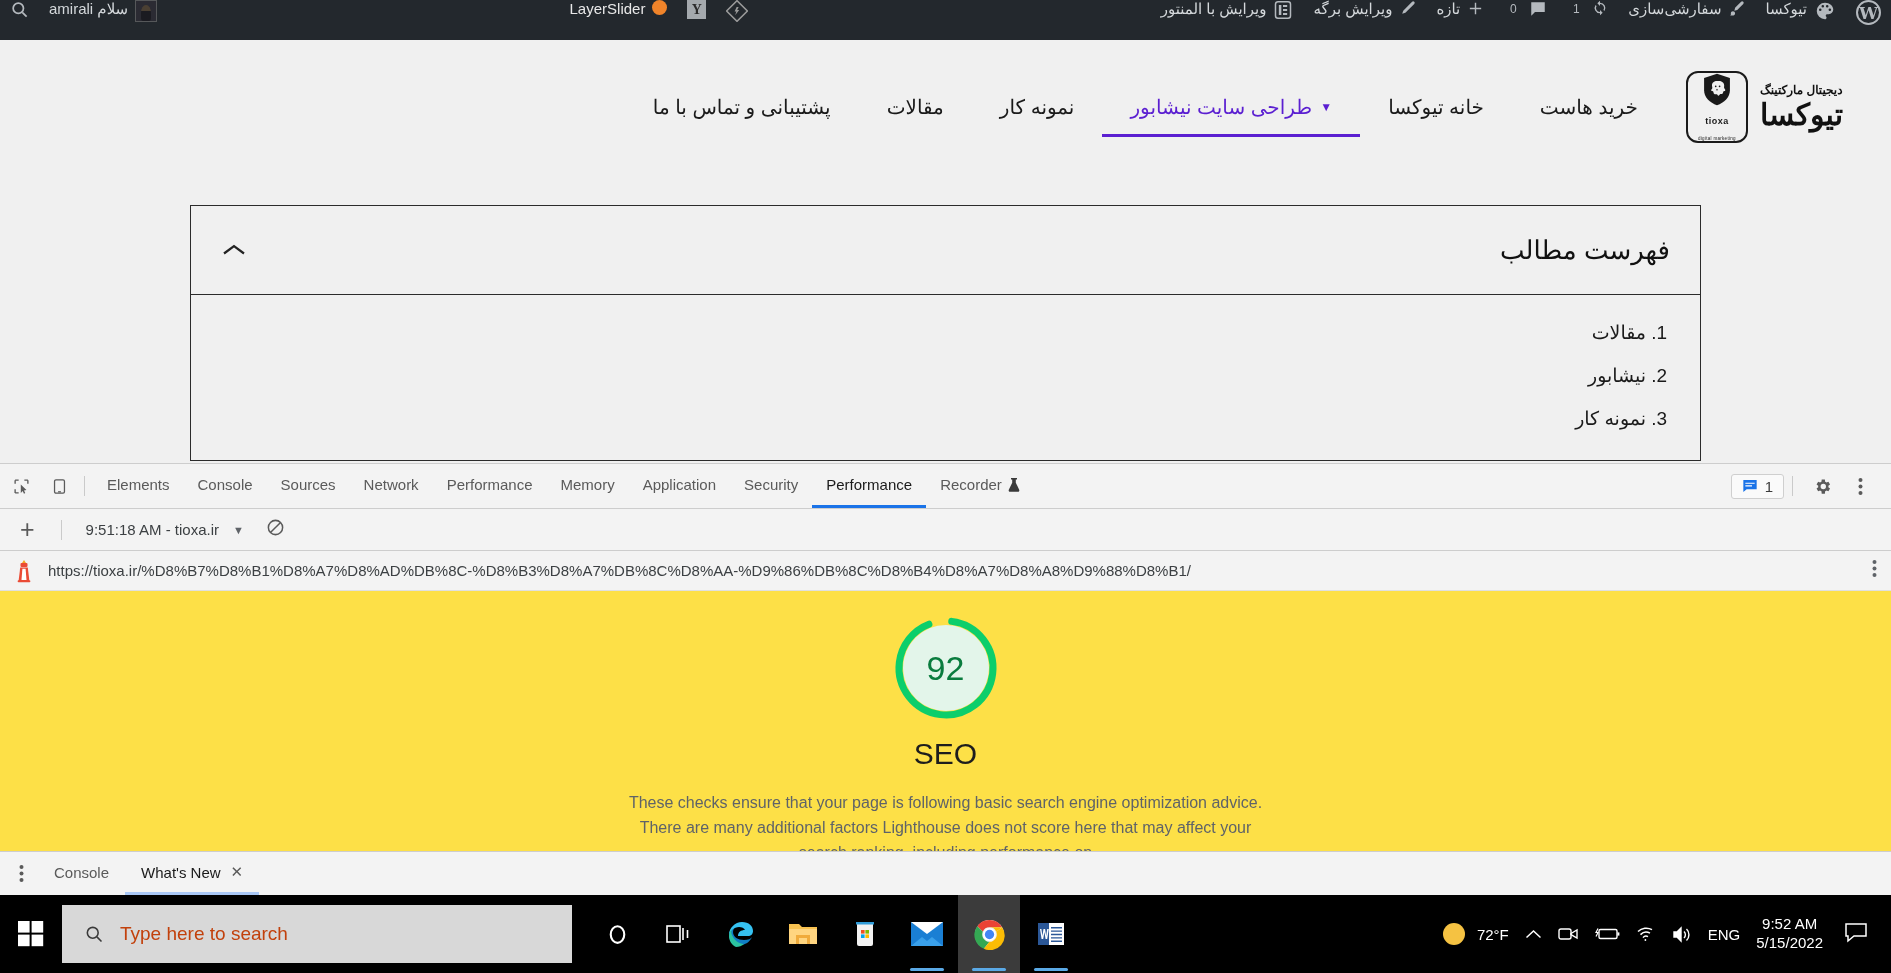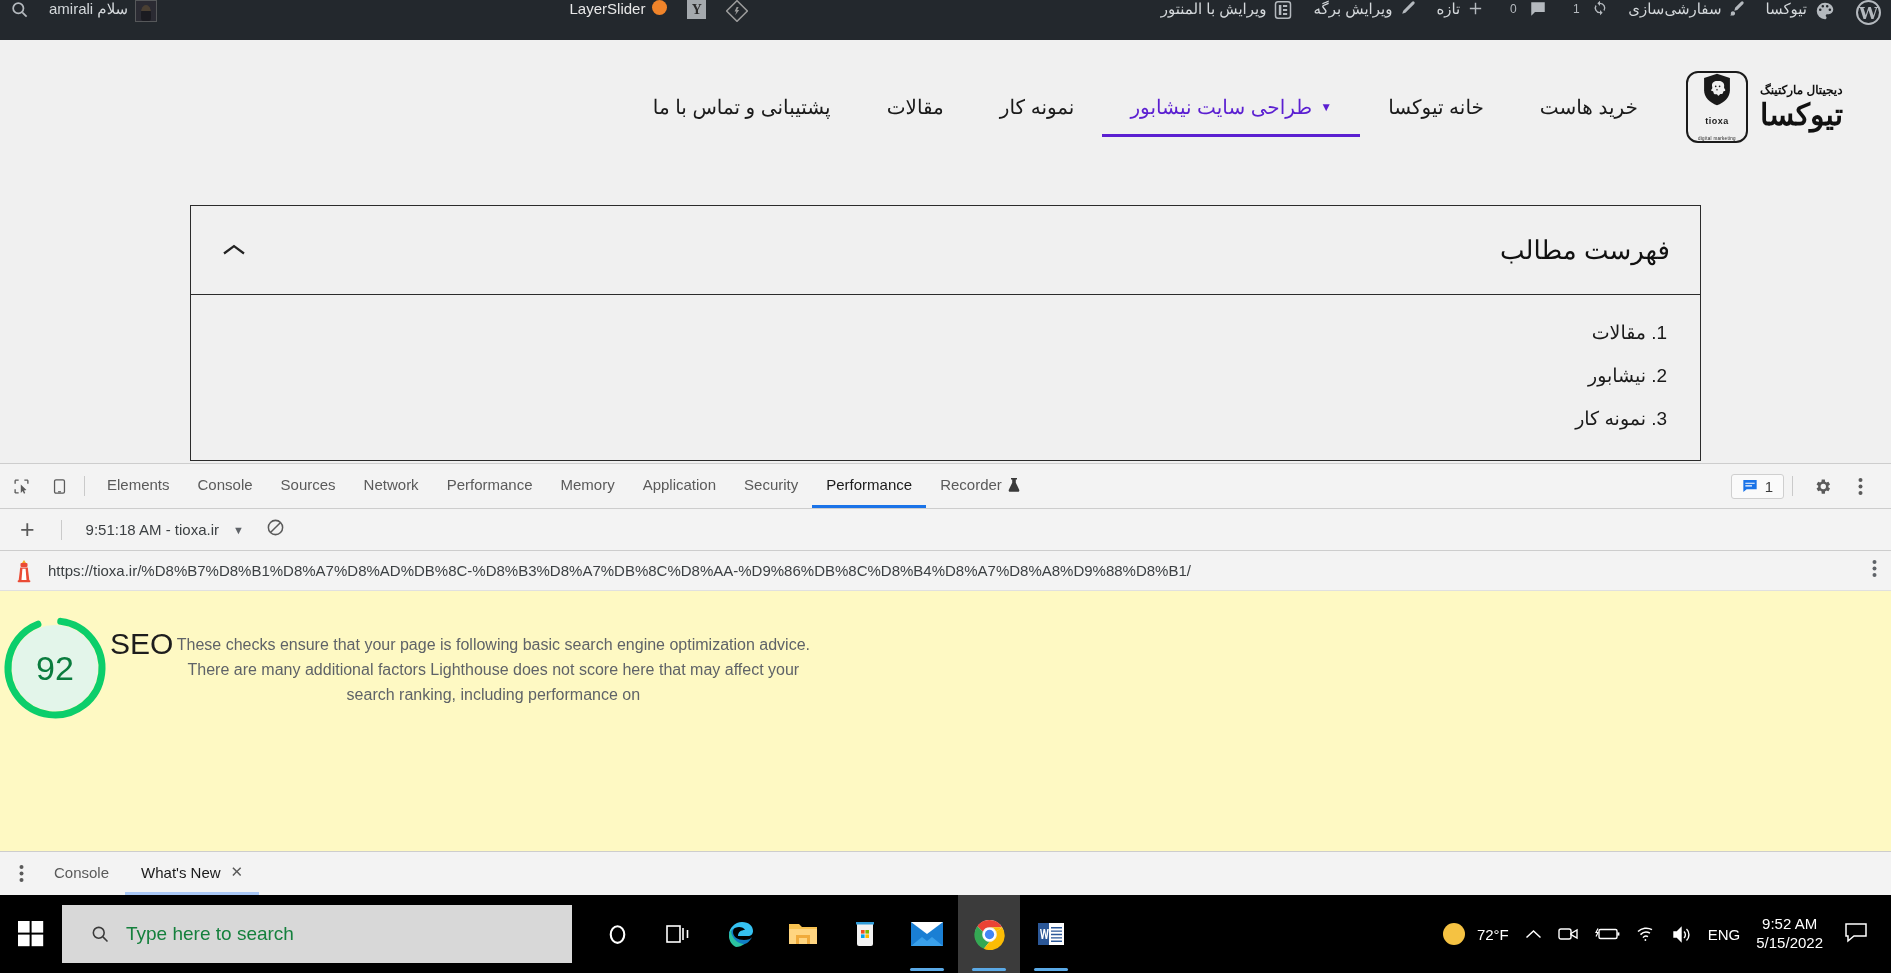--- a/index.html
+++ b/index.html
@@ -144,22 +144,22 @@
 
   #lh-urlbar {
     height: 40px; display: flex; align-items: center;
     border-bottom: 1px solid #e0e0e0; background: #f3f3f3;
     padding: 0 14px; gap: 14px;
   }
   #lh-url { font-size: 15px; color: #3c4043; white-space: nowrap; overflow: hidden; }
   #lh-url-more { margin-left: auto; color: #5f6368; font-size: 18px; cursor: pointer; }
 
   #lh-report {
-    position: relative; height: 305px; background: #fef9c3; overflow: hidden;
-    display: flex; padding-top: 22px;
+    position: relative; height: 305px; background: #fde047; overflow: hidden;
+    display: flex; flex-direction: column; align-items: center; padding-top: 22px;
   }
   .gauge-wrap { position: relative; width: 110px; height: 110px; }
   .gauge-num {
     position: absolute; inset: 0; display: flex; align-items: center;
     justify-content: center; font-size: 34px; color: #0a7c3e;
     font-family: "Liberation Sans", sans-serif;
   }
   #lh-cat-title { font-size: 30px; color: #1d1d1d; margin-top: 14px; font-weight: normal; }
   #lh-desc {
     margin-top: 20px; width: 640px; text-align: center;
@@ -181,22 +181,22 @@
   
   #taskbar {
     position: absolute; bottom: 0; left: 0; width: 1891px; height: 78px;
     background: #000000; display: flex; align-items: center; color: #fff;
   }
   #start-btn {
     width: 62px; height: 78px; display: flex; align-items: center; justify-content: center;
     cursor: pointer;
   }
   #search-box {
-    width: 510px; height: 58px; background: #d8d8d8; color: #15803d;
-    display: flex; align-items: center; gap: 16px; padding: 0 28px;
+    width: 510px; height: 58px; background: #d8d8d8; color: #c2410c;
+    display: flex; align-items: center; gap: 16px; padding: 0 22px;
     font-size: 19px; cursor: text;
   }
   .tb-icons { display: flex; align-items: center; gap: 0; margin-left: 14px; }
   .tb-ico {
     width: 62px; height: 78px; display: flex; align-items: center; justify-content: center;
     position: relative; cursor: pointer;
   }
   .tb-ico.active { background: #3b3b3b; }
   .tb-ico.open::after, .tb-ico.active::after {
     content: ""; position: absolute; bottom: 2px; left: 14px; right: 14px;

